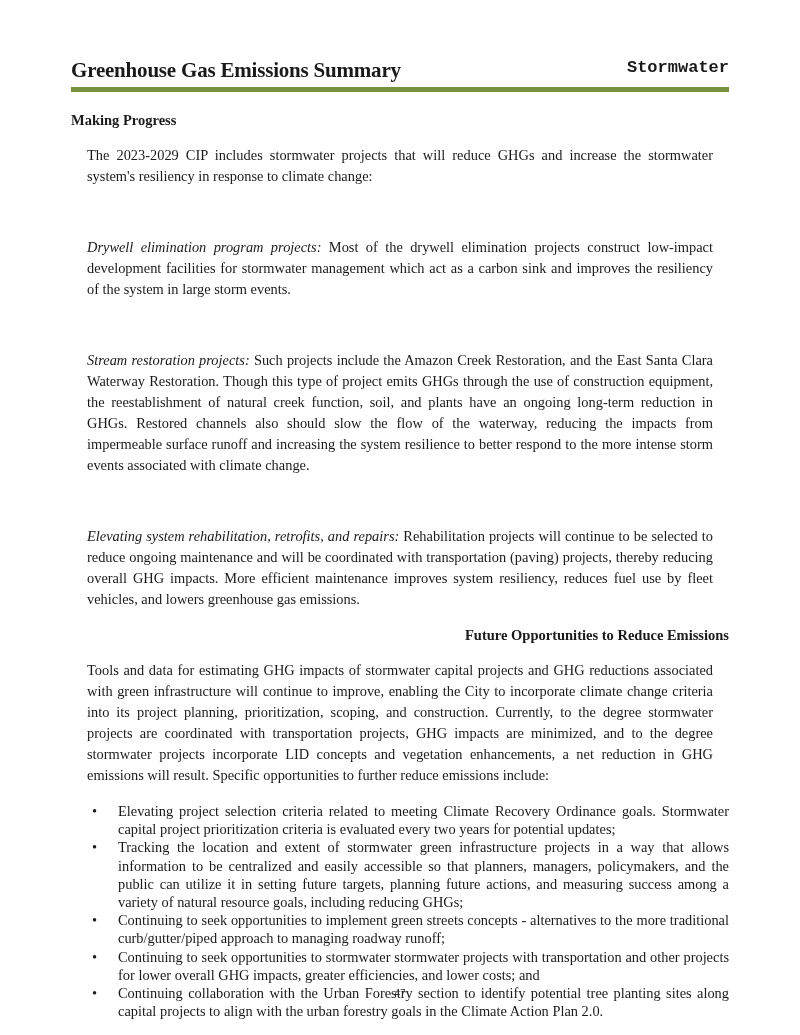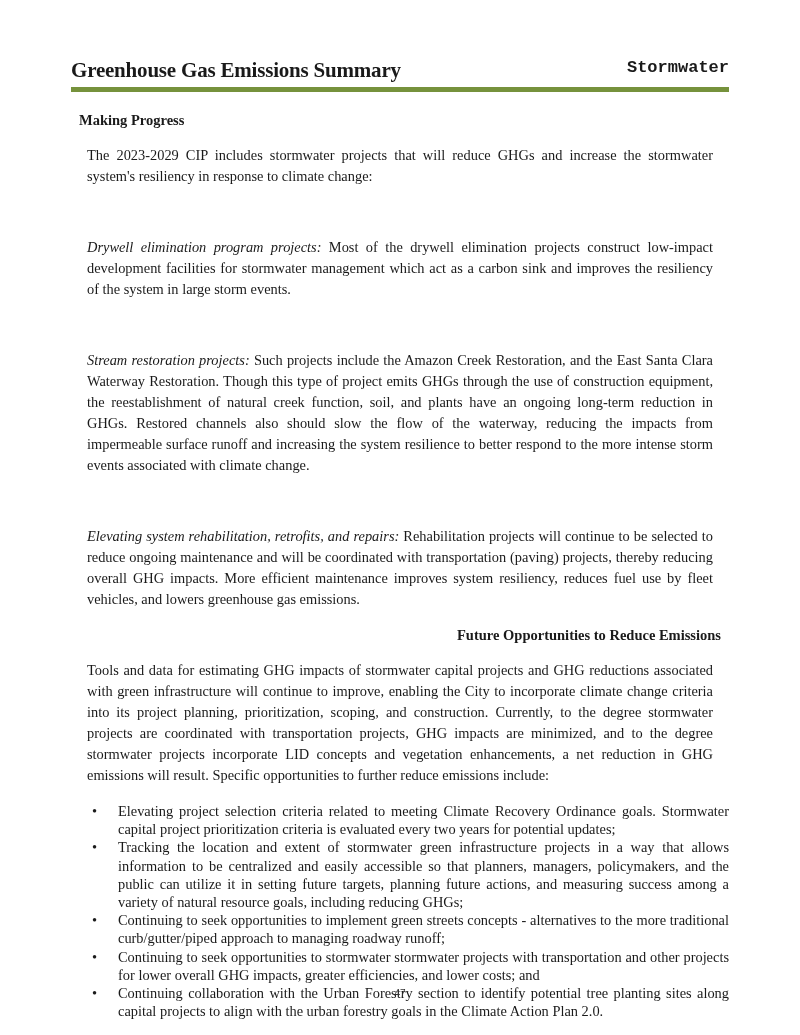--- a/index.html
+++ b/index.html
@@ -3,21 +3,21 @@
 <meta charset="utf-8">
 <style>
   html, body { margin: 0; padding: 0; background: #ffffff; }
   body { width: 800px; height: 1035px; position: relative; overflow: hidden;
          font-family: "Liberation Serif", "DejaVu Serif", serif; color: #1a1a1a; }
   .page { position: absolute; left: 71px; top: 58px; width: 658px; }
   .header { display: flex; justify-content: space-between; align-items: flex-start; height: 26px; gap: 42px; }
   .title { font-family: "Liberation Serif", serif; font-weight: bold; font-size: 21px; letter-spacing: -0.2px; }
   .section-name { font-family: Liberation Mono, monospace; font-weight: bold; font-size: 17px; margin-left: 48px; }
   .rule { margin-top: 3px; height: 5px; background: #76923c; }
-  h2 { font-family: "Liberation Serif", serif; font-size: 14.5px; font-weight: bold; margin: 8px; }
+  h2 { font-family: "Liberation Serif", serif; font-size: 14.5px; font-weight: bold; margin: 0; }
   p { margin: 16px; font-size: 14.4px; line-height: 21px; text-align: justify; }
   .h-making { margin-top: 20px; margin-bottom: 6px; }
   .gap { height: 18px; }
   .h-future { margin-top: 17px; margin-bottom: 6px; text-align: right; }
   ul { margin: 0; padding: 0; list-style: none; }
   li { position: relative; padding-left: 47px; font-size: 14.4px; line-height: 18.2px; text-align: justify; }
   li .bullet { position: absolute; left: 21px; top: 0; }
   .page-num { position: absolute; top: 988px; left: 0; width: 800px; text-align: center;
               font-family: "Liberation Sans", sans-serif; font-size: 10px; color: #333; }
   i { font-style: italic; }

